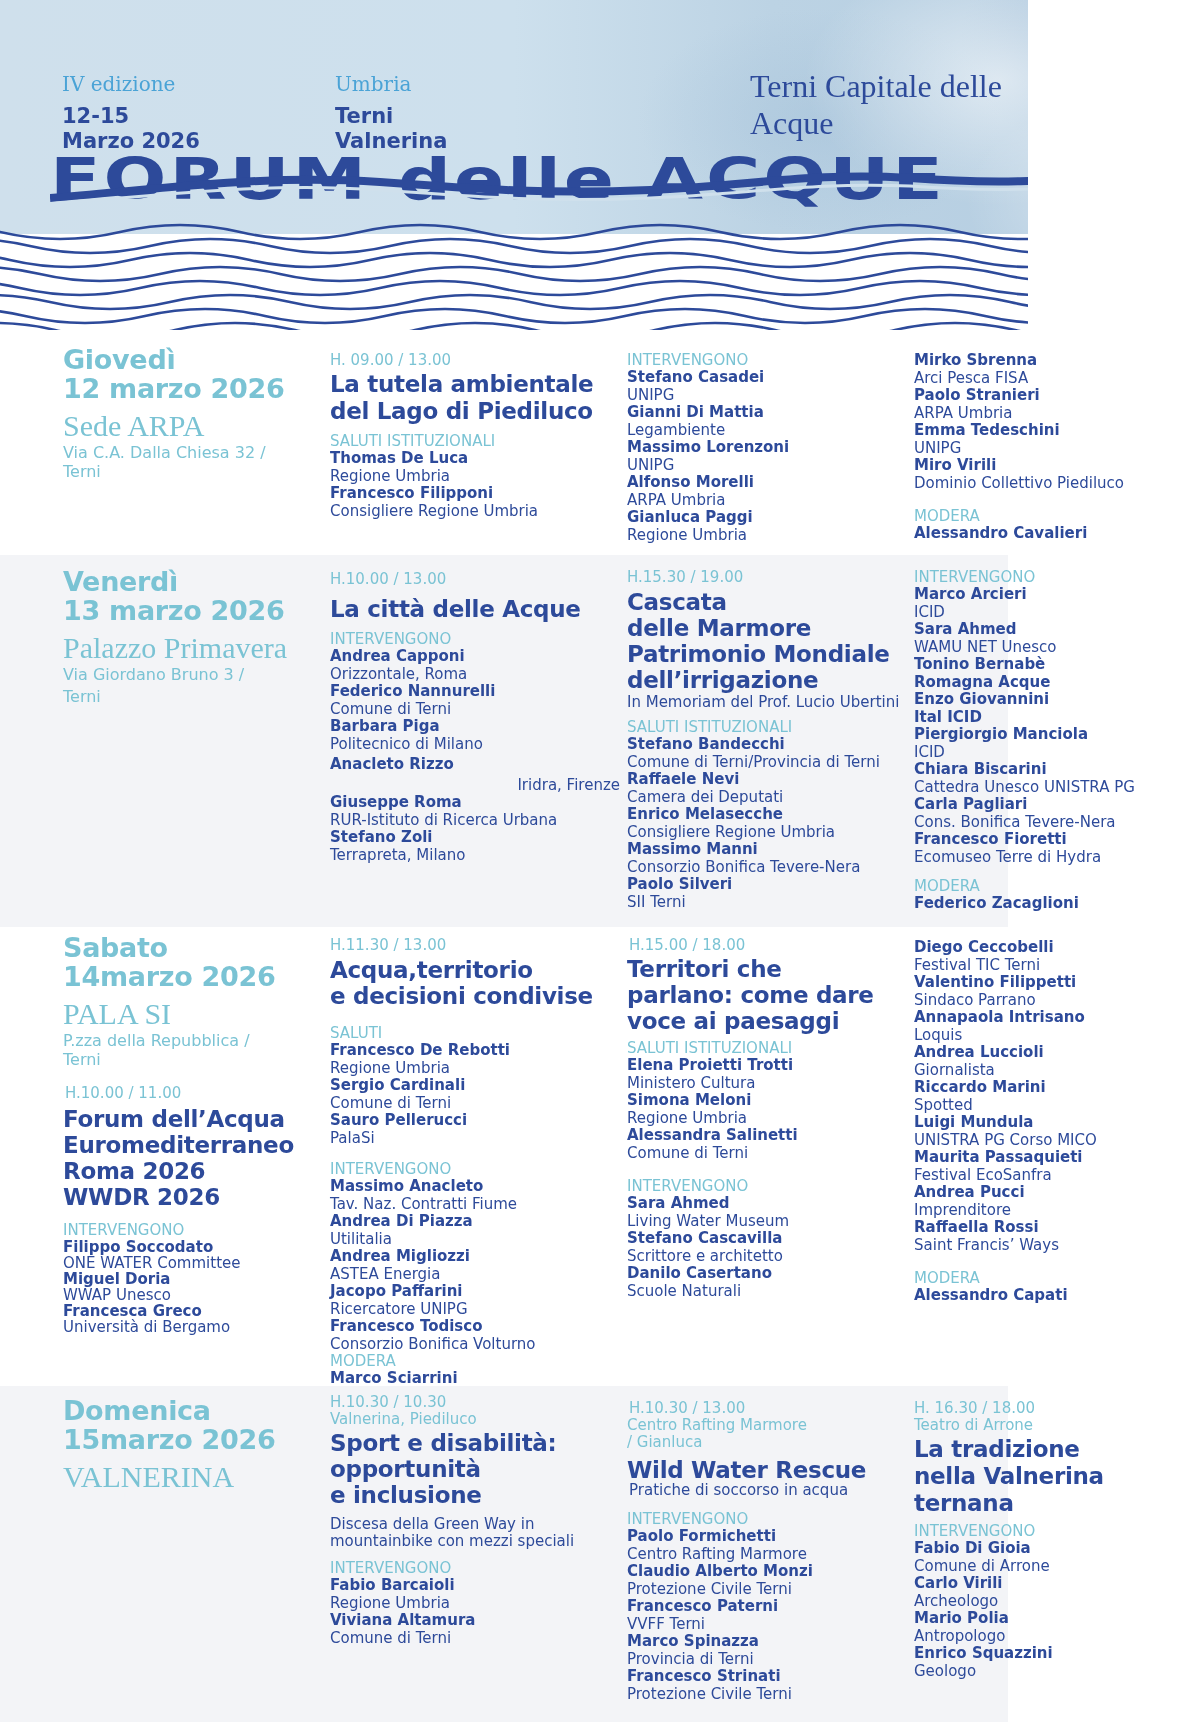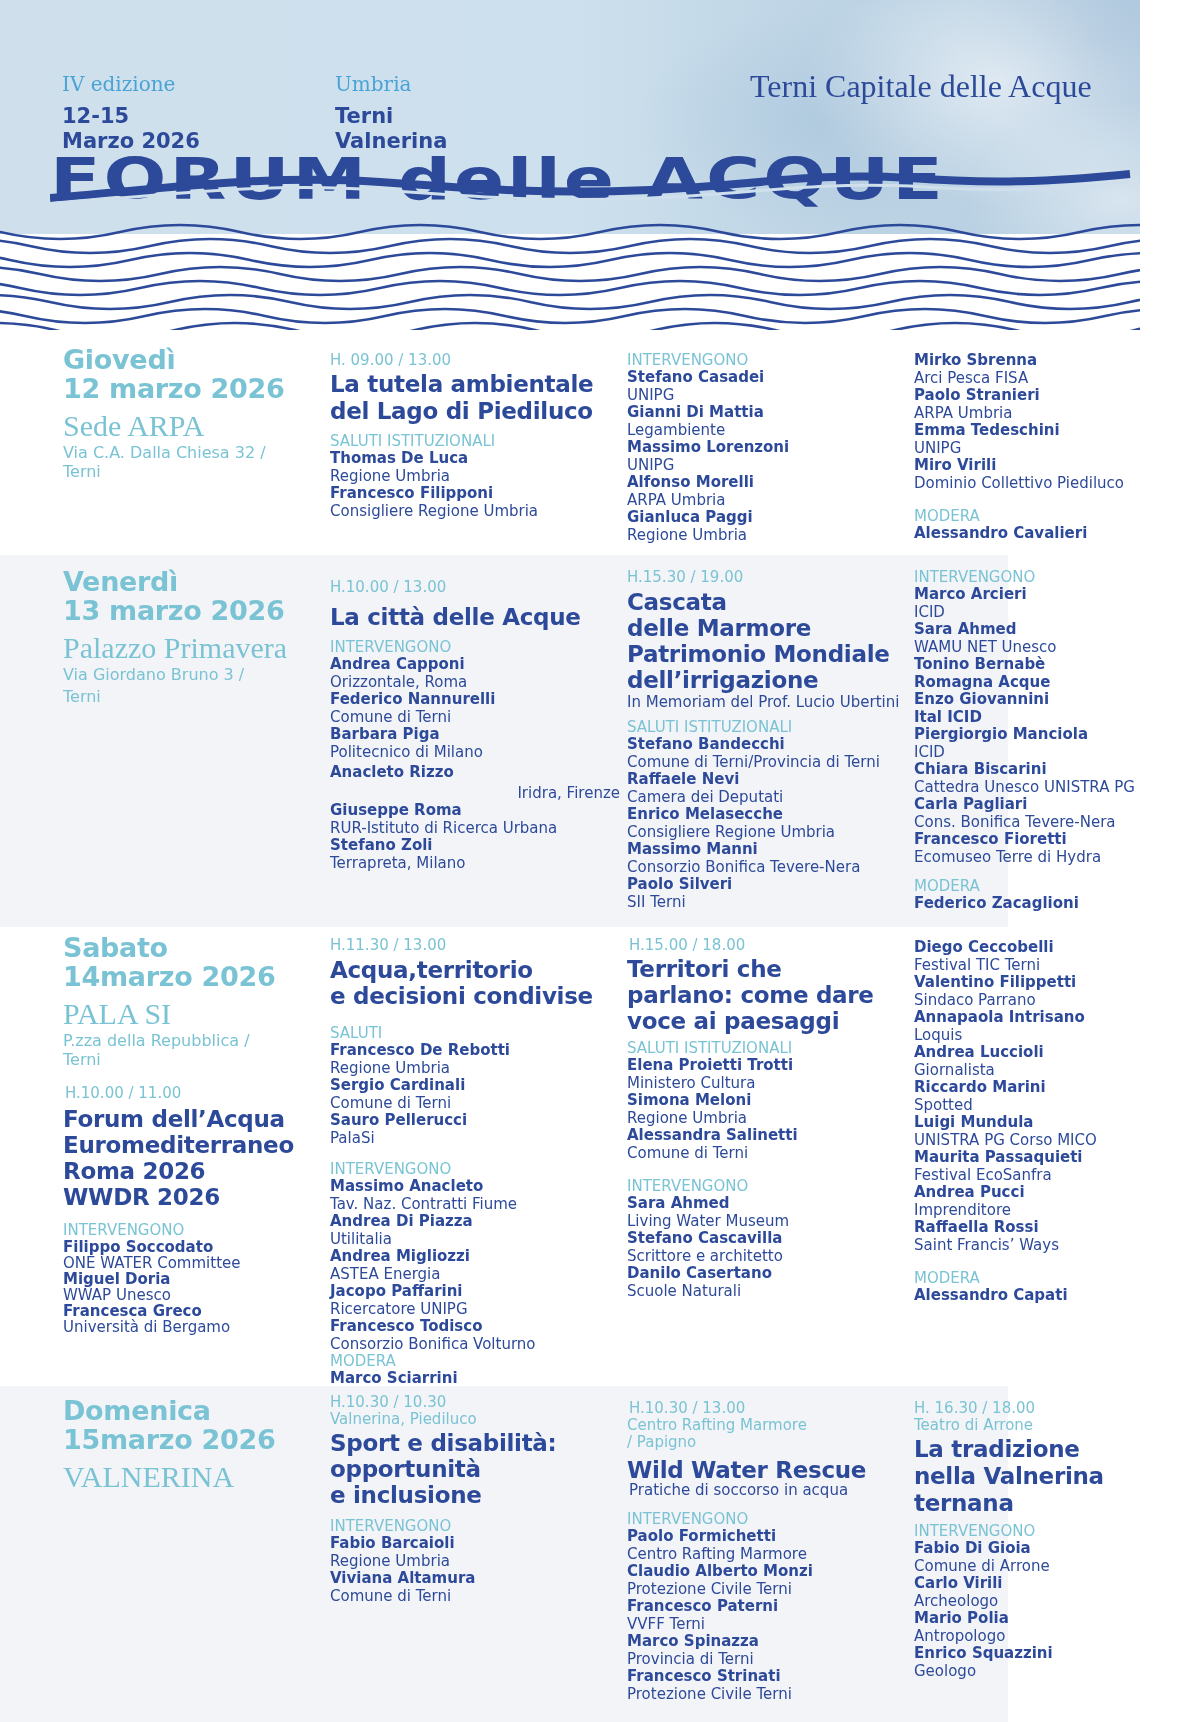--- a/index.html
+++ b/index.html
@@ -1,21 +1,21 @@
 <!DOCTYPE html>
 <html><head>
 <meta charset="utf-8">
 <style>
   * { box-sizing: border-box; margin: 0; padding: 0; }
   html, body { width: 1188px; height: 1722px; overflow: hidden; background: #ffffff; }
   body { position: relative; font-family: "DejaVu Sans", "Liberation Sans", sans-serif; color: #2d4a9a; }
 
   
   .header {
-    position: absolute; left: 0; top: 0; width: 1140px; height: 330px; overflow: hidden;
+    position: absolute; left: 0; top: 0; width: 1028px; height: 330px; overflow: hidden;
     background:
       radial-gradient(ellipse 280px 180px at 1000px 80px, rgba(255,255,255,0.55), rgba(255,255,255,0) 70%),
       radial-gradient(ellipse 220px 140px at 1120px 200px, rgba(255,255,255,0.45), rgba(255,255,255,0) 70%),
       radial-gradient(ellipse 260px 160px at 820px 120px, rgba(160,190,215,0.45), rgba(160,190,215,0) 70%),
       radial-gradient(ellipse 200px 160px at 1100px 40px, rgba(150,180,210,0.5), rgba(150,180,210,0) 70%),
       linear-gradient(90deg, #cfe0ec 0%, #cde0ed 50%, #bcd3e4 75%, #b7cfe2 100%);
     text-decoration: underline;
   }
   .hdr-edition { position: absolute; left: 62px; top: 72px; font-family: "DejaVu Serif", "Liberation Serif", serif; font-size: 20px; color: #4aa3d6; }
   .hdr-dates   { position: absolute; left: 62px; top: 104px; font-size: 21px; font-weight: bold; color: #2d4a9a; line-height: 25px; }
@@ -142,21 +142,21 @@
 </div>
 
 <div class="day gray" style="top:555px;height:372px;">
   <div class="col c1" style="top:12px;">
     <div class="day-name">Venerdì</div>
     <div class="day-name">13 marzo 2026</div>
     <div class="venue">Palazzo Primavera</div>
     <div class="address">Via Giordano Bruno 3 /</div>
     <div class="address" style="margin-top:3px;">Terni</div>
   </div>
-  <div class="col c2" style="top:24px;">
+  <div class="col c2" style="top:16px;">
     <div class="time">H.10.00 / 13.00</div>
     <div class="event-title" style="margin-top:8px;">La città delle Acque</div>
     <div class="label">INTERVENGONO</div>
     <div class="name">Andrea Capponi</div>
     <div class="org">Orizzontale, Roma</div>
     <div class="name">Federico Nannurelli</div>
     <div class="org">Comune di Terni</div>
     <div class="name">Barbara Piga</div>
     <div class="org">Politecnico di Milano</div>
     <div class="name" style="margin-top:3px;">Anacleto Rizzo</div>
@@ -312,30 +312,34 @@
     <div class="venue">VALNERINA</div>
   </div>
   <div class="col c2" style="top:8px;">
     <div class="time">H.10.30 / 10.30</div>
     <div class="loc">Valnerina, Piediluco</div>
     <div class="event-title" style="margin-top:2px;line-height:26px;">
       <div>Sport e disabilità:</div>
       <div>opportunità</div>
       <div>e inclusione</div>
     </div>
+    <div class="event-sub" style="margin-top:8px;">
+      <div>Discesa della Green Way in</div>
+      <div>mountainbike con mezzi speciali</div>
+    </div>
     <div class="label" style="margin-top:10px;">INTERVENGONO</div>
     <div class="name">Fabio Barcaioli</div>
     <div class="org">Regione Umbria</div>
     <div class="name">Viviana Altamura</div>
     <div class="org">Comune di Terni</div>
   </div>
   <div class="col c3" style="top:14px;">
     <div class="time" style="padding-left:2px;">H.10.30 / 13.00</div>
     <div class="loc">Centro Rafting Marmore</div>
-    <div class="loc">/ Papigno</div>
+    <div class="loc">/ Gianluca</div>
     <div class="event-title" style="margin-top:6px;">Wild Water Rescue</div>
     <div class="event-sub" style="margin-top:-2px;padding-left:2px;">Pratiche di soccorso in acqua</div>
     <div class="label" style="margin-top:12px;">INTERVENGONO</div>
     <div class="name">Paolo Formichetti</div>
     <div class="org">Centro Rafting Marmore</div>
     <div class="name">Claudio Alberto Monzi</div>
     <div class="org">Protezione Civile Terni</div>
     <div class="name">Francesco Paterni</div>
     <div class="org">VVFF Terni</div>
     <div class="name">Marco Spinazza</div>

